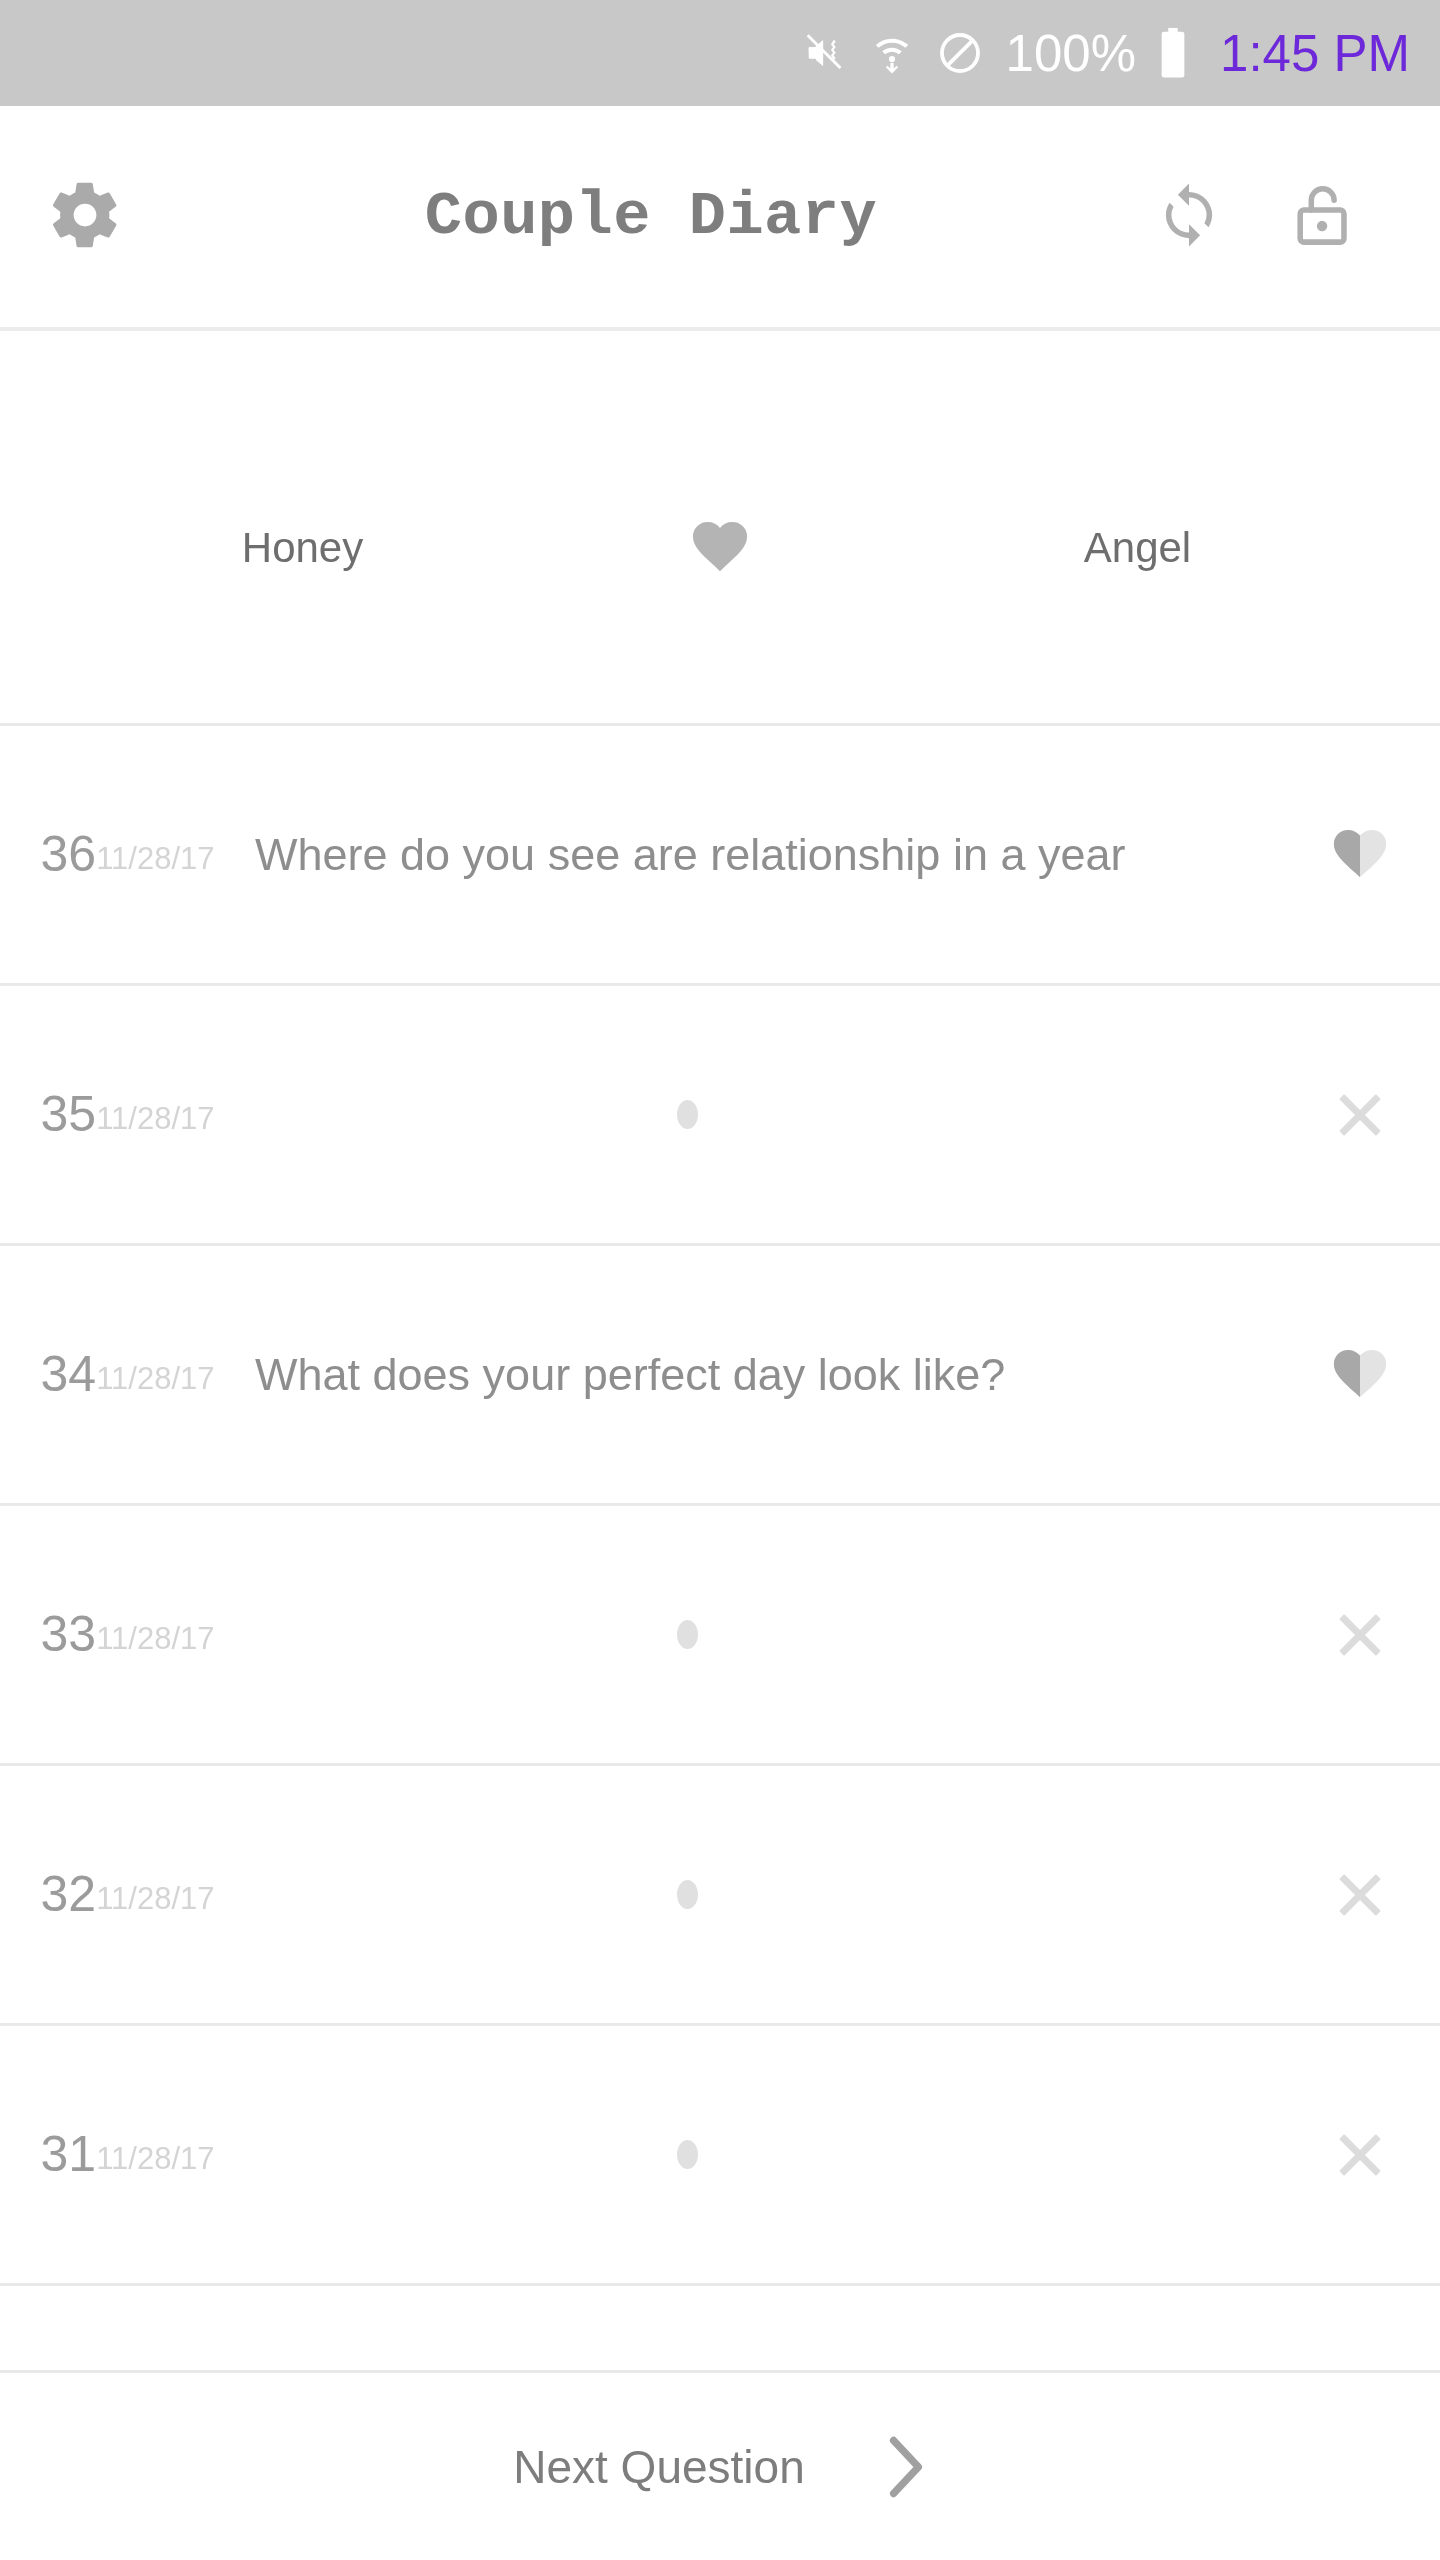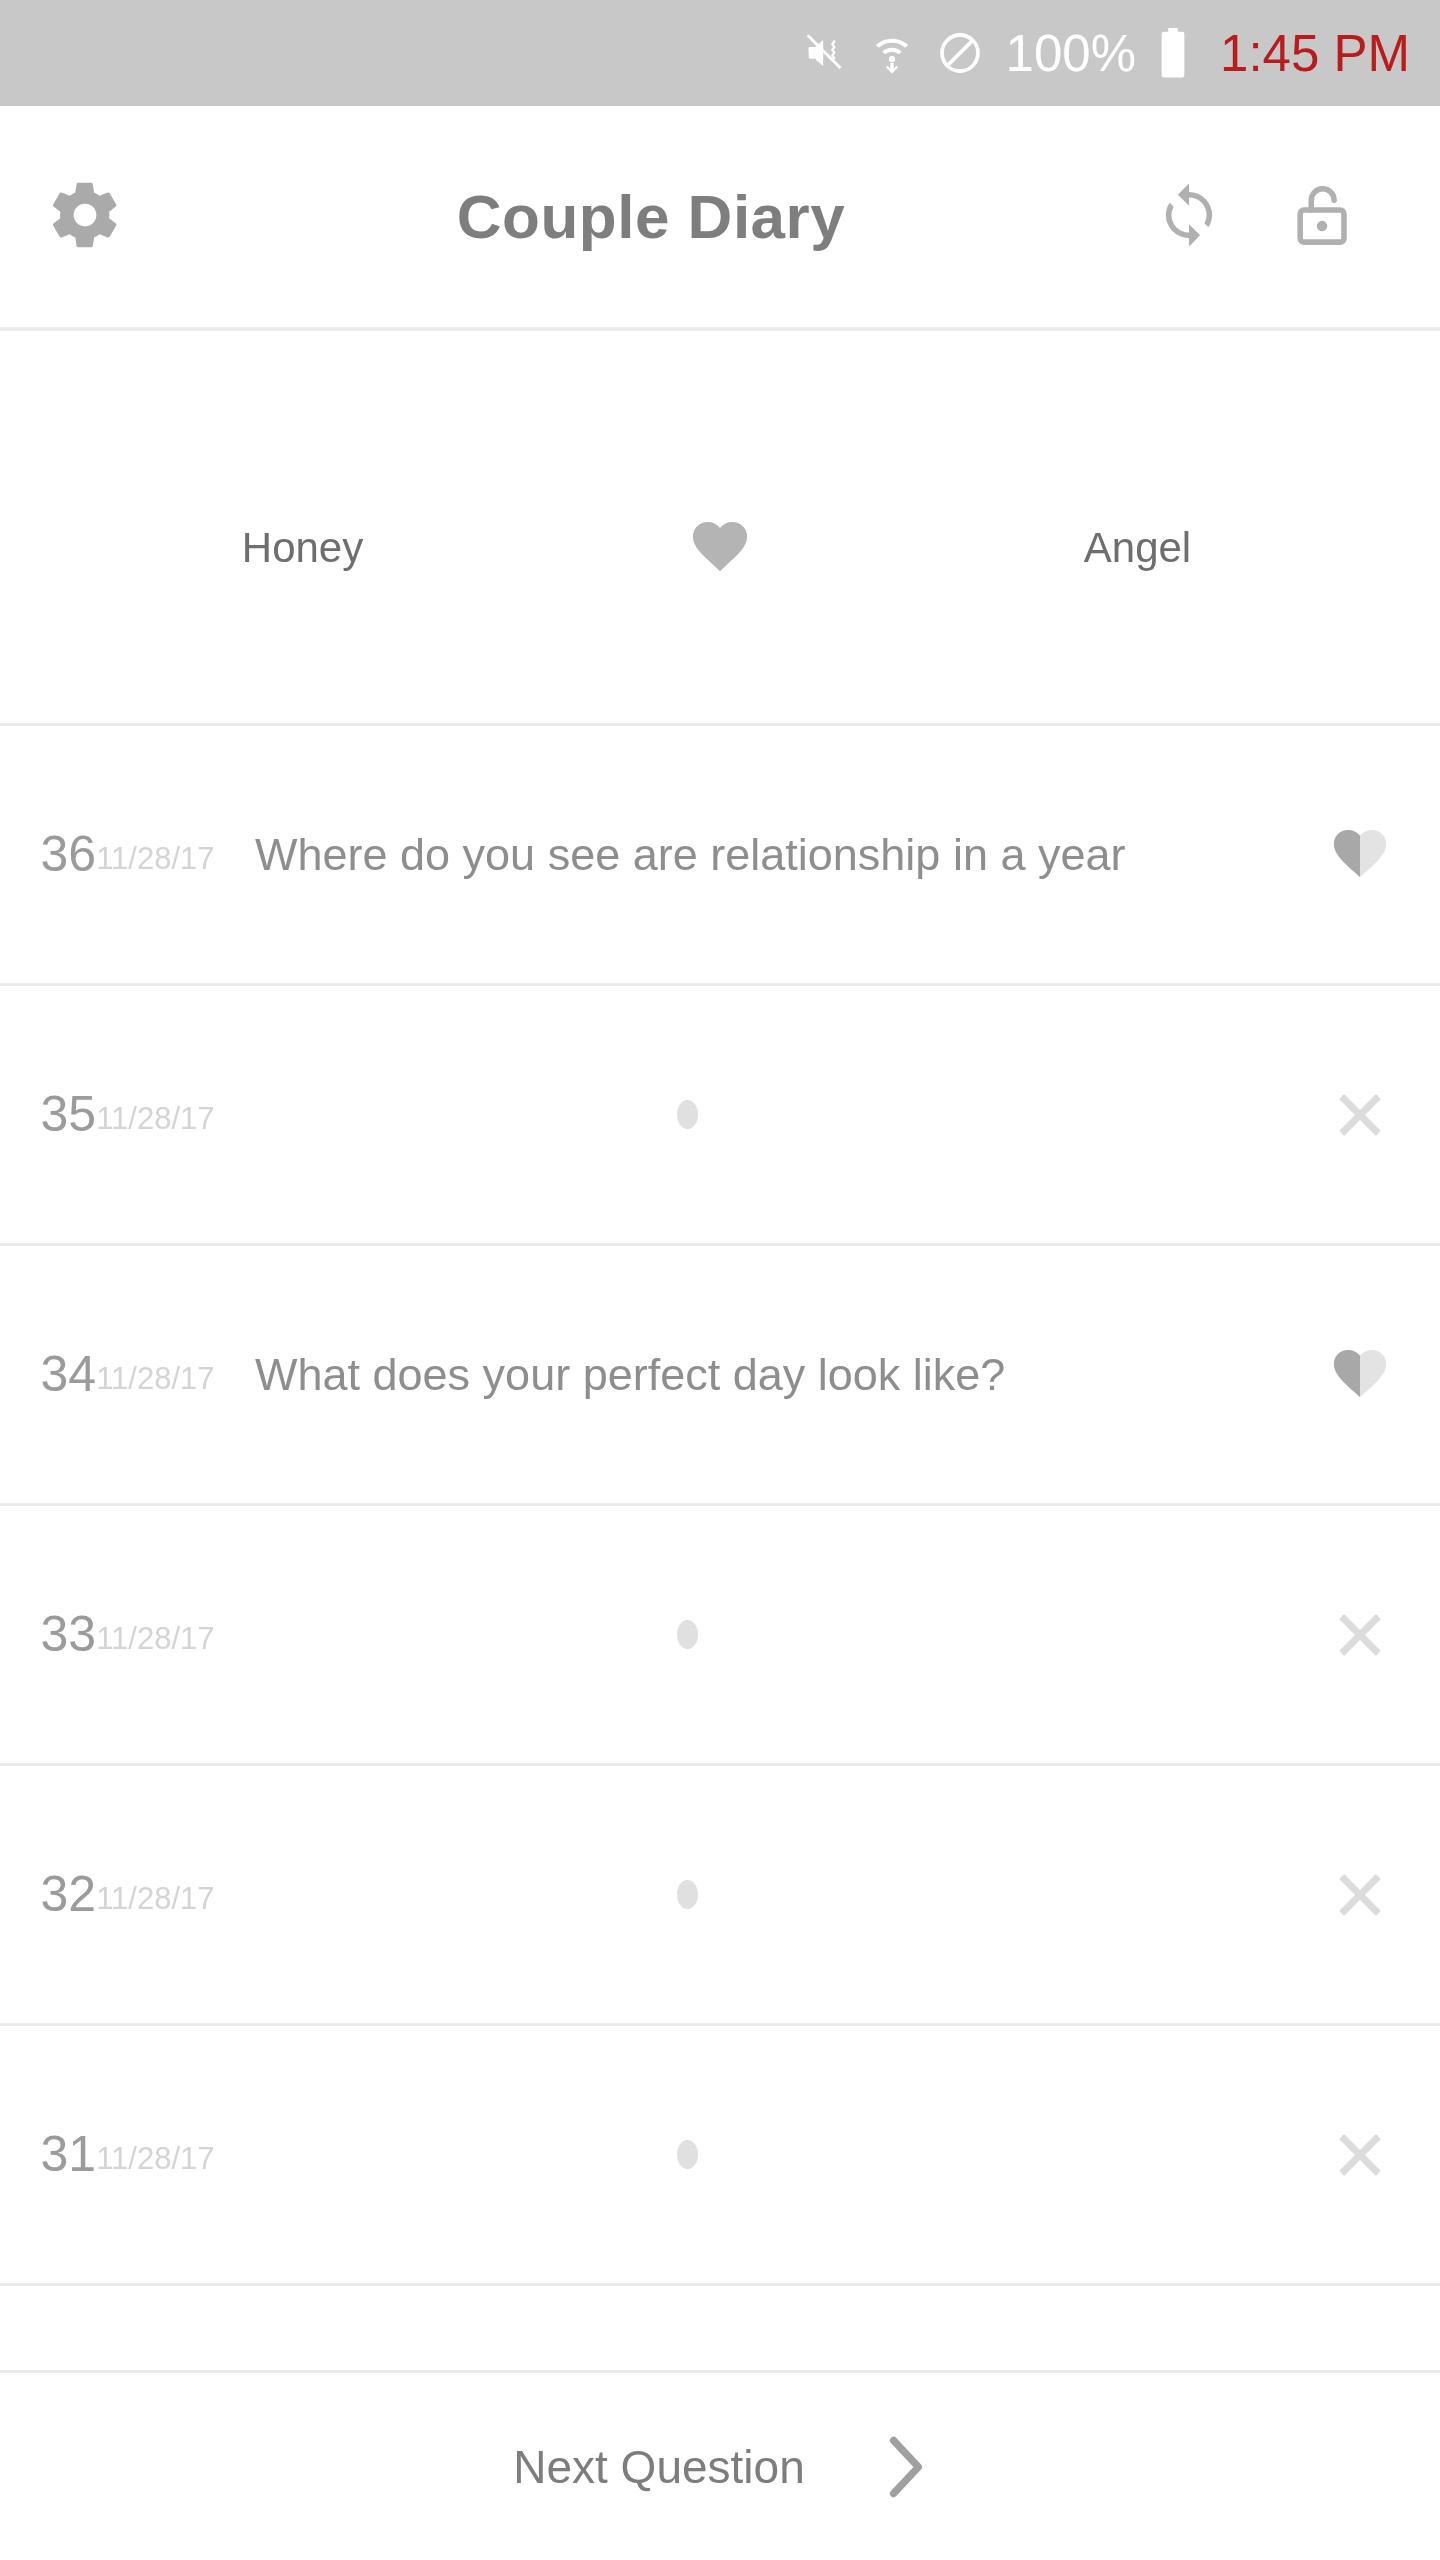--- a/index.html
+++ b/index.html
@@ -38,36 +38,37 @@
   }
   .status-icon { display: flex; align-items: center; justify-content: center; }
   .status-text {
     color: #ffffff;
     font-size: 51px;
     font-weight: 400;
     letter-spacing: 0px;
     line-height: 1;
   }
   .status-clock {
-    color: #b91c1c;
+    color: #6d28d9;
     font-size: 51px;
     font-weight: 400;
     line-height: 1;
     margin-left: 10px;
   }
 
   
   .app-bar {
     height: 225px;
     background: #ffffff;
     display: flex;
     align-items: center;
     position: relative;
     border-bottom: 4px solid #ececec;
     flex: none;
+    font-family: Liberation Mono, monospace;
   }
   .app-bar-left {
     width: 170px;
     display: flex;
     align-items: center;
     justify-content: center;
     height: 100%;
   }
   .app-bar-title {
     flex: 1;

